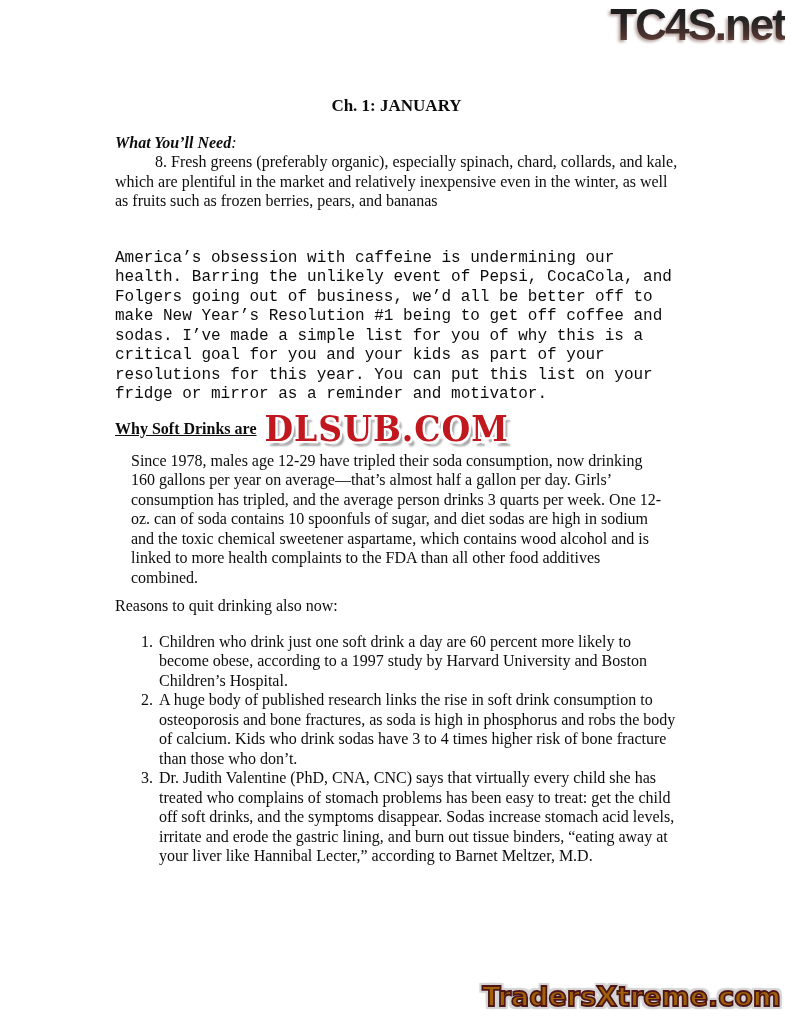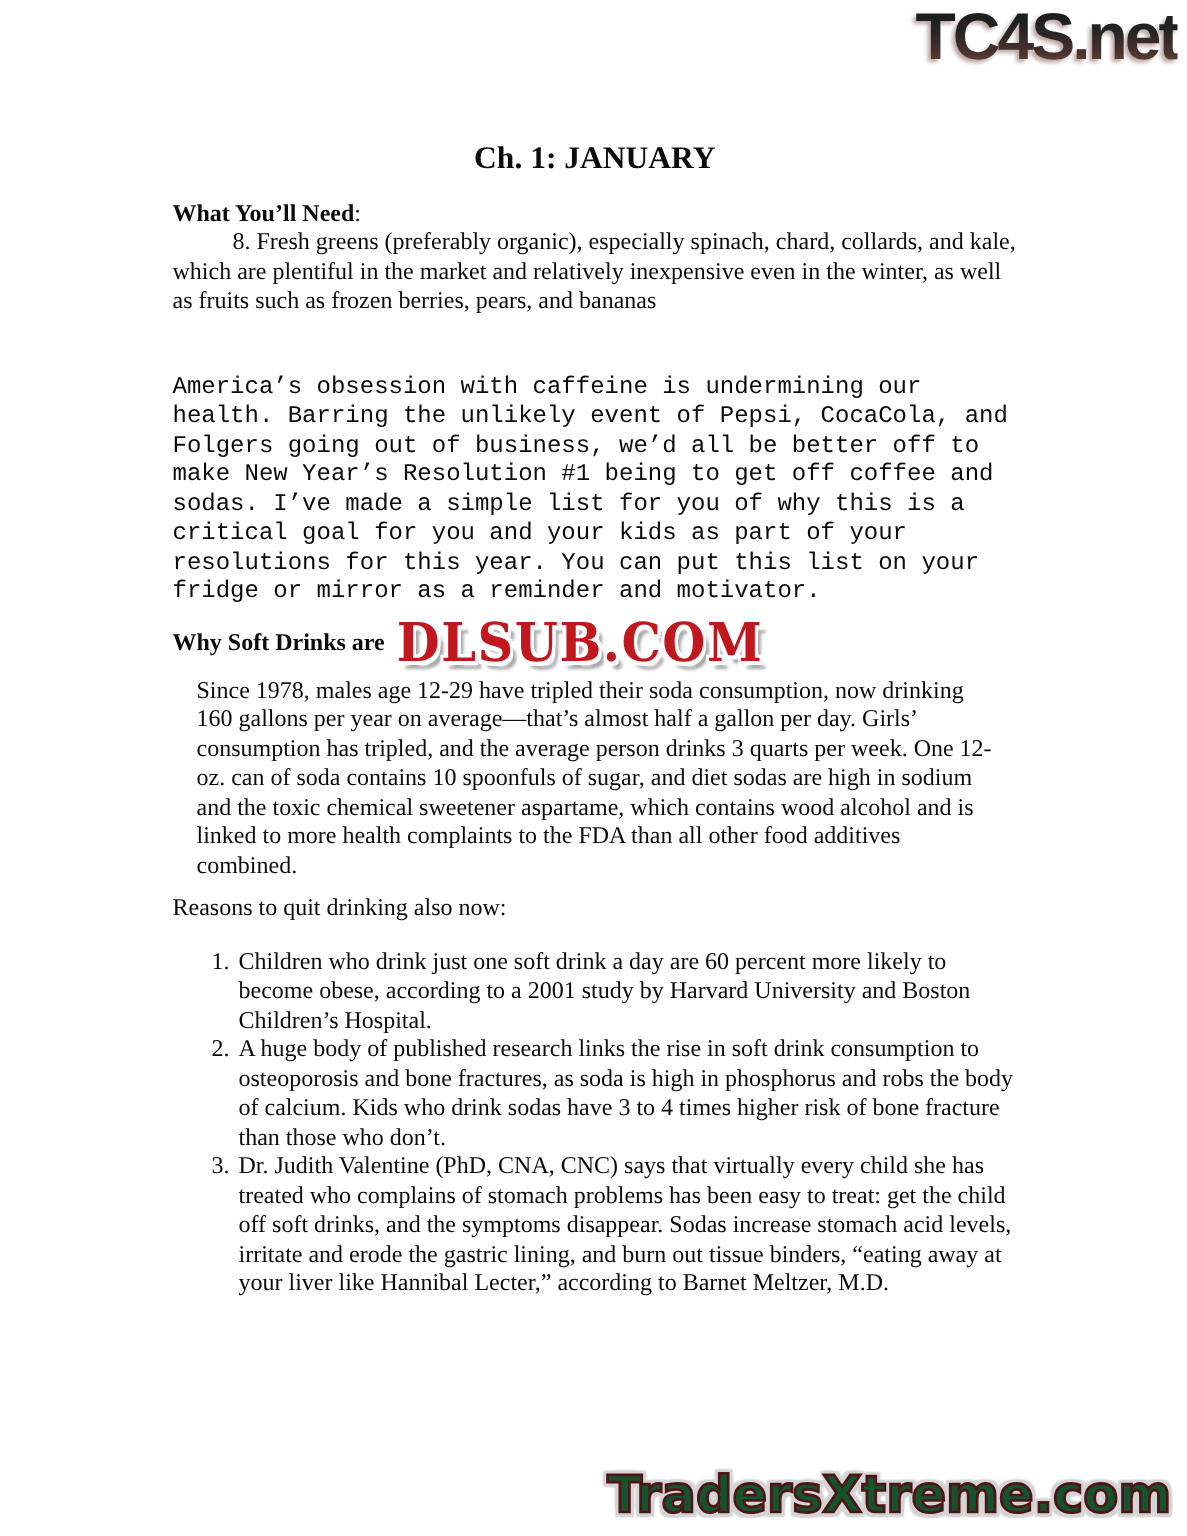--- a/index.html
+++ b/index.html
@@ -13,27 +13,27 @@
     position:absolute;top:0;right:6px;
     font-family:"Liberation Sans",sans-serif;font-weight:bold;
     font-size:44px;line-height:50px;letter-spacing:-2px;
     background:linear-gradient(to bottom,#161616 0%,#242424 40%,#4c332f 72%,#8a574e 96%);
     -webkit-background-clip:text;background-clip:text;color:transparent;
     filter:drop-shadow(-2px 2px 1.5px rgba(125,90,82,.55));
     text-decoration:underline;
   }
   
   .doc{position:absolute;left:115px;top:0;width:563px;font-size:16px;line-height:19.5px;}
-  .title{margin:96px 0 0;font-size:21px;font-weight:bold;text-align:center;}
+  .title{margin:96px 0 0;font-size:17px;font-weight:bold;text-align:center;}
   .p-goal{margin:13px 0 0;}
-  .p-needhead{margin:17px 0 0;}
+  .p-needhead{margin:17px 0 0;font-style:italic;}
   .need-item{margin:0;text-indent:40px;}
   .p-caffeine{margin:38px 0 0;font-family:Liberation Mono, monospace;}
   .why-row{margin:3px 0 0;height:42px;display:flex;align-items:center;}
-  .why-label{font-weight:bold;white-space:pre;}
+  .why-label{font-weight:bold;white-space:pre;text-decoration:underline;}
   .p-stats{margin:1px 16px 0;}
   .p-reasons-intro{margin:9px 0 0;}
   .reasons{margin:16px 0 0;padding:0 0 0 42px;}
   .reasons li{margin:0;padding-left:2px;}
   b{font-weight:bold;}
   
   .dlsub-logo{
     margin-left:8px;
     font-family:"DejaVu Serif",serif;font-weight:bold;
     font-size:33px;line-height:40px;letter-spacing:1px;
@@ -42,22 +42,22 @@
     text-shadow:
       -2px -2px 0 #fff,2px -2px 0 #fff,-2px 2px 0 #fff,2px 2px 0 #fff,
       0 -2px 0 #fff,0 2px 0 #fff,-2px 0 0 #fff,2px 0 0 #fff,
       4px 5px 2px #a8a8a8;
     white-space:nowrap;
   }
   
   .traders-logo{
     position:absolute;right:10px;bottom:8px;
     font-family:"DejaVu Sans",sans-serif;font-weight:bold;
-    font-size:34px;line-height:38px;
-    color:#14532d;
+    font-size:27px;line-height:38px;
+    color:#a16207;
     -webkit-text-stroke:1.8px #4e1416;
     text-shadow:
       -3px -3px 1px #d4d4d4,3px -3px 1px #d4d4d4,-3px 3px 1px #d4d4d4,3px 3px 1px #d4d4d4,
       0 -3px 1px #d4d4d4,0 3px 1px #d4d4d4,-3px 0 1px #d4d4d4,3px 0 1px #d4d4d4;
     white-space:nowrap;
   }
 </style>
 </head>
 <body>
 
@@ -77,20 +77,20 @@
   <div class="why-row">
     <span class="why-label">Why Soft Drinks are</span>
     <span class="dlsub-logo">DLSUB.COM</span>
   </div>
 
   <p class="p-stats">Since 1978, males age 12-29 have tripled their soda consumption, now drinking 160 gallons per year on average—that’s almost half a gallon per day.  Girls’ consumption has tripled, and the average person drinks 3 quarts per week.  One 12-oz. can of soda contains 10 spoonfuls of sugar, and diet sodas are high in sodium and the toxic chemical sweetener aspartame, which contains wood alcohol and is linked to more health complaints to the FDA than all other food additives combined.</p>
 
   <p class="p-reasons-intro">Reasons to quit drinking also now:</p>
 
   <ol class="reasons">
-    <li>Children who drink just one soft drink a day are 60 percent more likely to become obese, according to a 2001 study by Harvard University and Boston Children’s Hospital.</li>
+    <li>Children who drink just one soft drink a day are 60 percent more likely to become obese, according to a 1997 study by Harvard University and Boston Children’s Hospital.</li>
     <li>A huge body of published research links the rise in soft drink consumption to osteoporosis and bone fractures, as soda is high in phosphorus and robs the body of calcium.  Kids who drink sodas have 3 to 4 times higher risk of bone fracture than those who don’t.</li>
     <li>Dr. Judith Valentine (PhD, CNA, CNC) says that virtually every child she has treated who complains of stomach problems has been easy to treat: get the child off soft drinks, and the symptoms disappear.  Sodas increase stomach acid levels, irritate and erode the gastric lining, and burn out tissue binders, “eating away at your liver like Hannibal Lecter,” according to Barnet Meltzer, M.D.</li>
   </ol>
 
 </div>
 
 <div class="traders-logo">TradersXtreme.com</div>
 
 </body></html>

